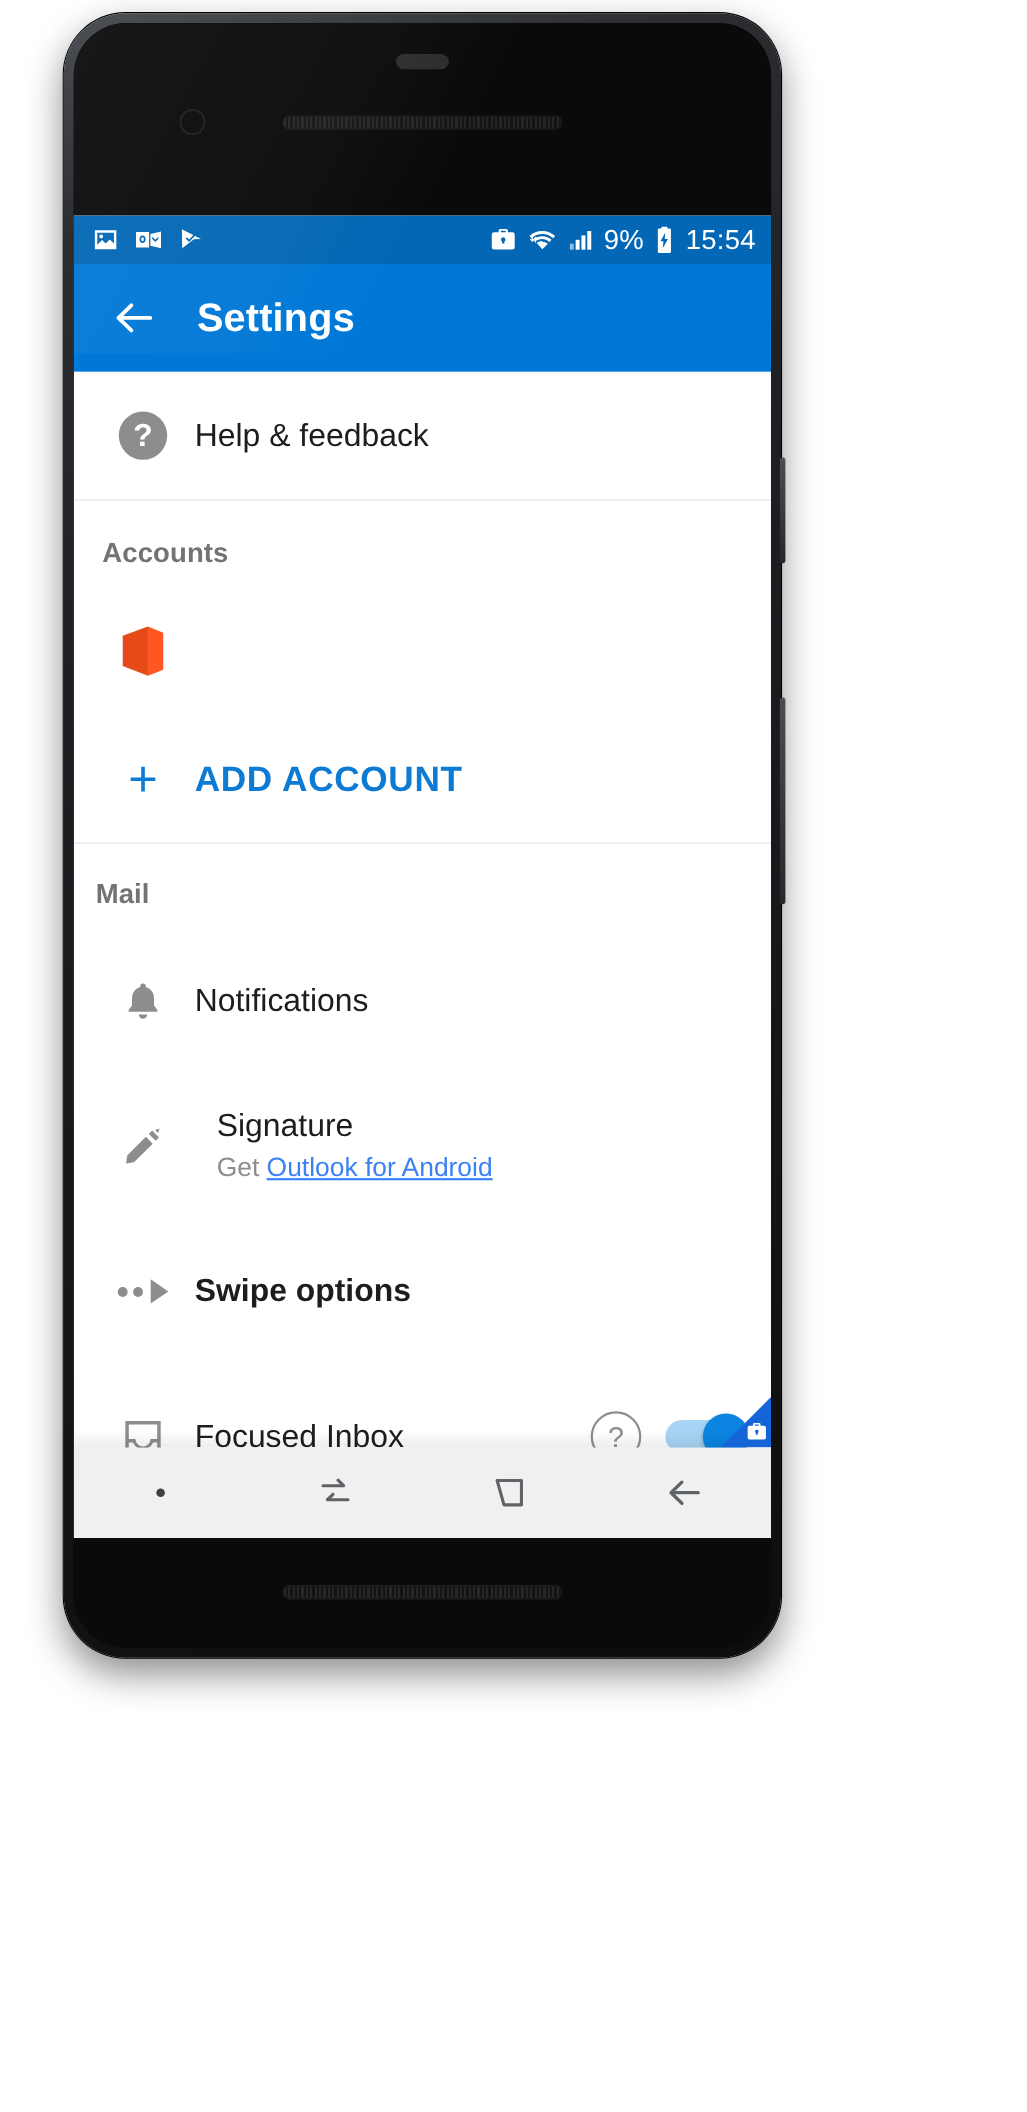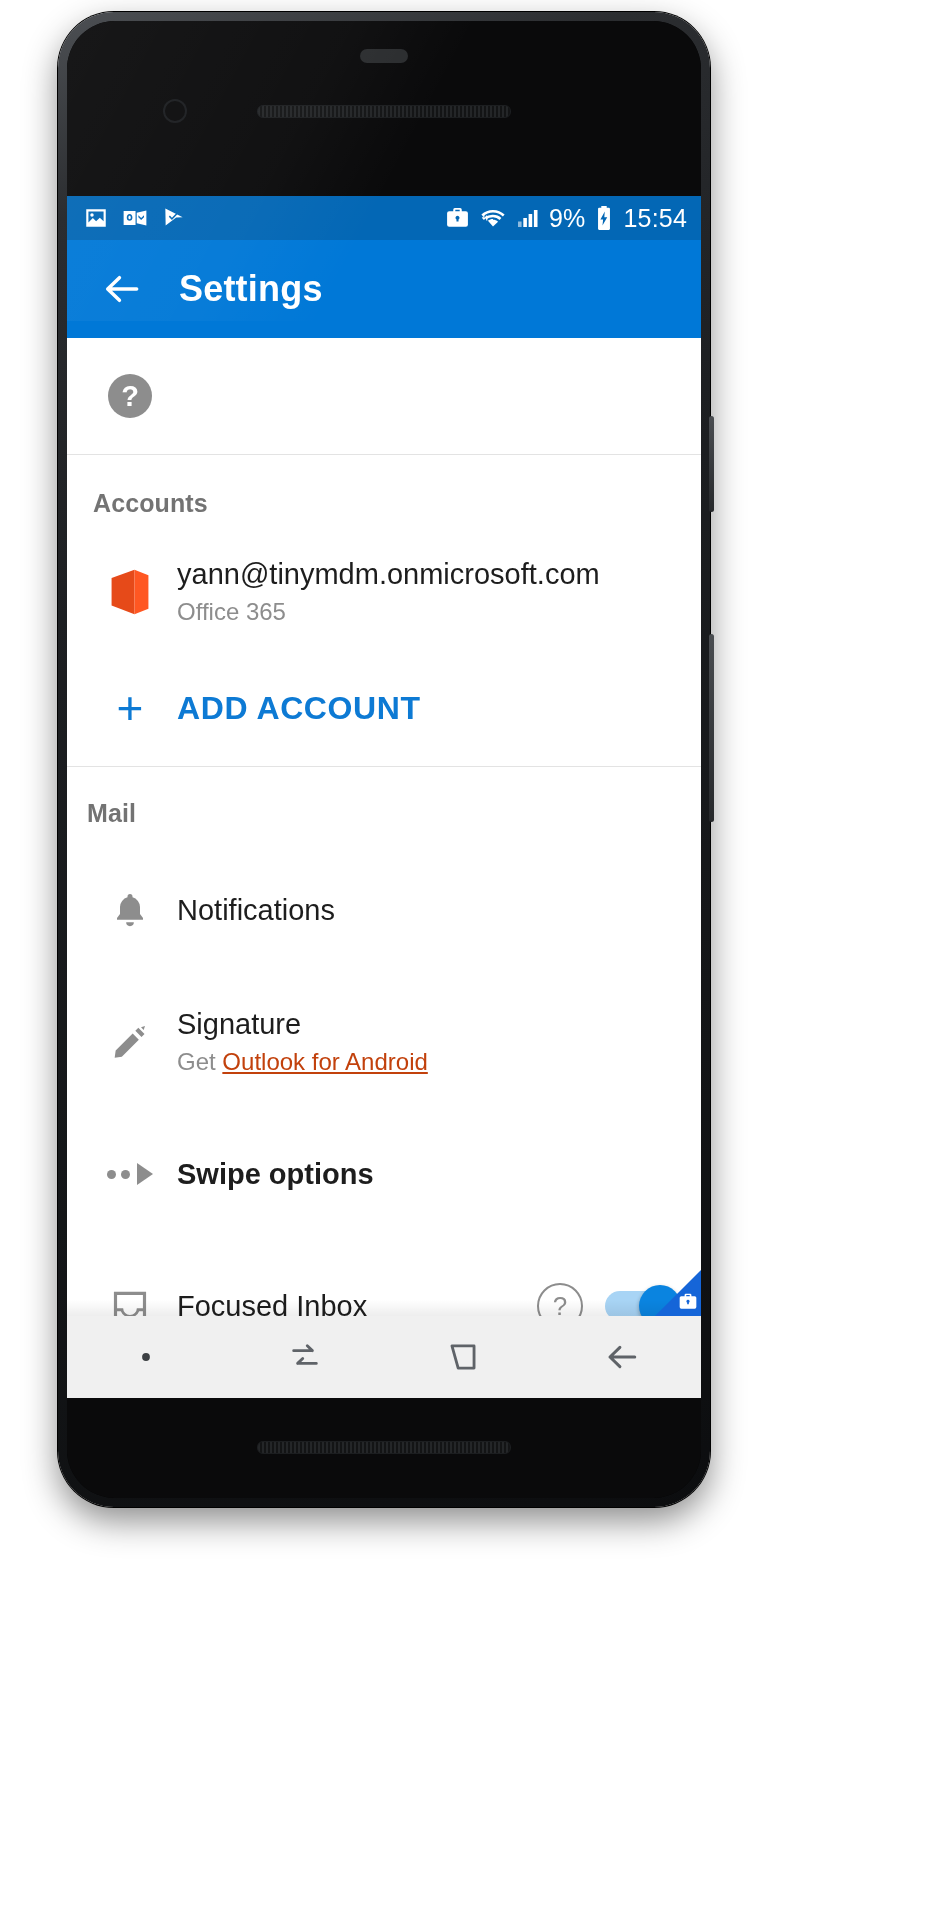--- a/index.html
+++ b/index.html
@@ -58,21 +58,21 @@
   .back-btn{width:54px;height:54px;display:flex;align-items:center;justify-content:center;cursor:pointer;}
   .appbar-title{color:#ffffff;font-size:36px;font-weight:700;margin-left:30px;letter-spacing:.2px;}
 
   
   .list{background:#ffffff;}
   .row{display:flex;align-items:center;padding:0 22px 0 26px;box-sizing:border-box;min-height:116px;cursor:pointer;}
   .row-ico{width:74px;min-width:74px;display:flex;align-items:center;justify-content:center;}
   .row-body{flex:1;display:flex;flex-direction:column;justify-content:center;padding-left:10px;}
   .row-title{font-size:29px;color:#1d1d1d;line-height:1.18;}
   .row-sub{font-size:24px;color:#8d8d8d;line-height:1.25;margin-top:5px;}
-  .row-sub a{color:#c2410c;text-decoration:underline;text-align:right;}
+  .row-sub a{color:#3b82f6;text-decoration:underline;text-align:right;}
   .row-trail{display:flex;align-items:center;gap:22px;padding-left:10px;}
   .divider{height:1px;background:#e3e3e3;margin:0;}
 
   .section-hd{padding:34px 26px 16px 26px;font-size:25px;font-weight:700;color:#737373;letter-spacing:.1px;}
   .section-hd.mail{padding-top:32px;padding-left:20px;}
   .add-label{font-size:32px;color:#0d7ad4;font-weight:700;letter-spacing:.6px;}
 
   .help-circle{width:44px;height:44px;border-radius:50%;background:#8d8d8d;
         display:flex;align-items:center;justify-content:center;}
   .help-q{color:#ffffff;font-size:29px;font-weight:700;line-height:1;}
@@ -178,41 +178,40 @@
           <div class="appbar-title">Settings</div>
         </div>
 
         <div class="list">
 
           <div class="row">
             <div class="row-ico">
               <div class="help-circle">
                   <div class="help-q">?</div>
                 </div>
+            </div>
+            <div class="row-body">
+              <div class="row-title">Help &amp; feedback</div>
             </div>
           </div>
 
           <div class="divider"></div>
 
           <div class="section-hd">Accounts</div>
 
           <div class="row">
             <div class="row-ico">
               <svg width="46" height="50" viewBox="0 0 34 38">
                 <path fill="#e64a19" d="M3 8.4 20.4 2v34L3 29.3V8.4z"></path>
                 <path fill="#ff5722" d="M20.4 2 31 6.2v25.6L20.4 36V2z"></path>
                 <path fill="#ffffff" d="M9.2 12.2 20.4 8.6v20.8L9.2 25.6V12.2z" opacity=".0"></path>
                 <path fill="#ffffff" d="M20.4 8.6 9.2 12.2v13.4l11.2 3.8V8.6z" opacity="0"></path>
                 <path fill="#ffffff" d="M8.9 13.5 20.4 9.6v18.8L8.9 24.4V13.5z" opacity="0"></path>
               </svg>
             </div>
-            <div class="row-body">
-              <div class="row-title">yann@tinymdm.onmicrosoft.com</div>
-              <div class="row-sub">Office 365</div>
-            </div>
           </div>
 
           <div class="row">
             <div class="row-ico">
               <div class="plus">+</div>
             </div>
             <div class="row-body">
               <div class="add-label">ADD ACCOUNT</div>
             </div>
           </div>
@@ -225,21 +224,21 @@
             <div class="row-ico">
               <svg width="40" height="40" viewBox="0 0 24 24">
                 <path fill="#8d8d8d" d="M12 2.4a1.5 1.5 0 0 1 1.5 1.5v.5a6 6 0 0 1 4.5 5.8v4.2l1.8 2.4v1.1H4.2v-1.1L6 14.4v-4.2a6 6 0 0 1 4.5-5.8v-.5A1.5 1.5 0 0 1 12 2.4zM9.7 19.4h4.6a2.3 2.3 0 0 1-4.6 0z"></path>
               </svg>
             </div>
             <div class="row-body">
               <div class="row-title">Notifications</div>
             </div>
           </div>
 
-          <div class="row" style="min-height:132px;">
+          <div class="row" style="min-height:132px;gap:20px;">
             <div class="row-ico">
               <svg width="40" height="40" viewBox="0 0 24 24">
                 <path fill="#8d8d8d" d="M3.4 17.1 13.6 6.9l3.7 3.7L7.1 20.8l-4.3.6.6-4.3z"></path>
                 <path fill="#8d8d8d" d="M15.2 5.3 17 3.5l3.7 3.7-1.8 1.8-3.7-3.7z"></path>
                 <path fill="#8d8d8d" d="m18.6 3.2 2.4-.8-.8 2.4-1.6-1.6z"></path>
               </svg>
             </div>
             <div class="row-body">
               <div class="row-title">Signature</div>
               <div class="row-sub"><span>Get </span><a href="#">Outlook for Android</a></div>

